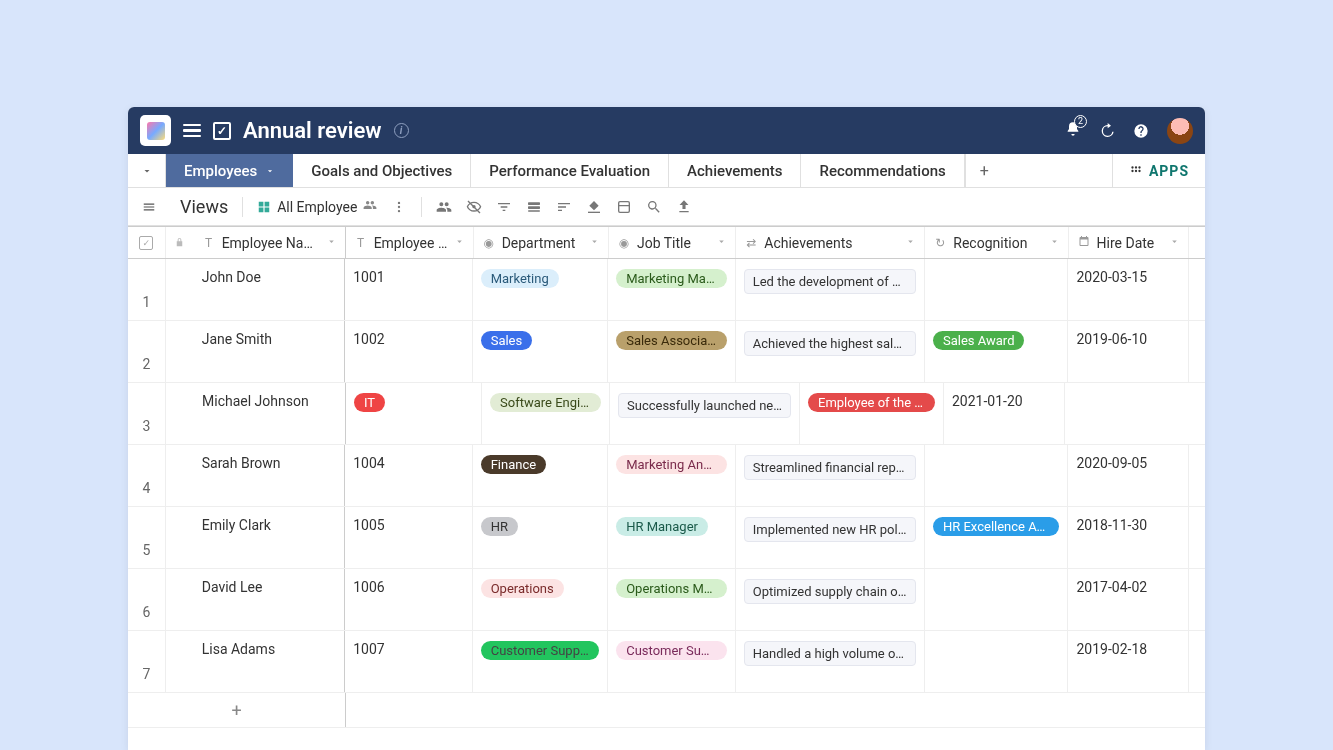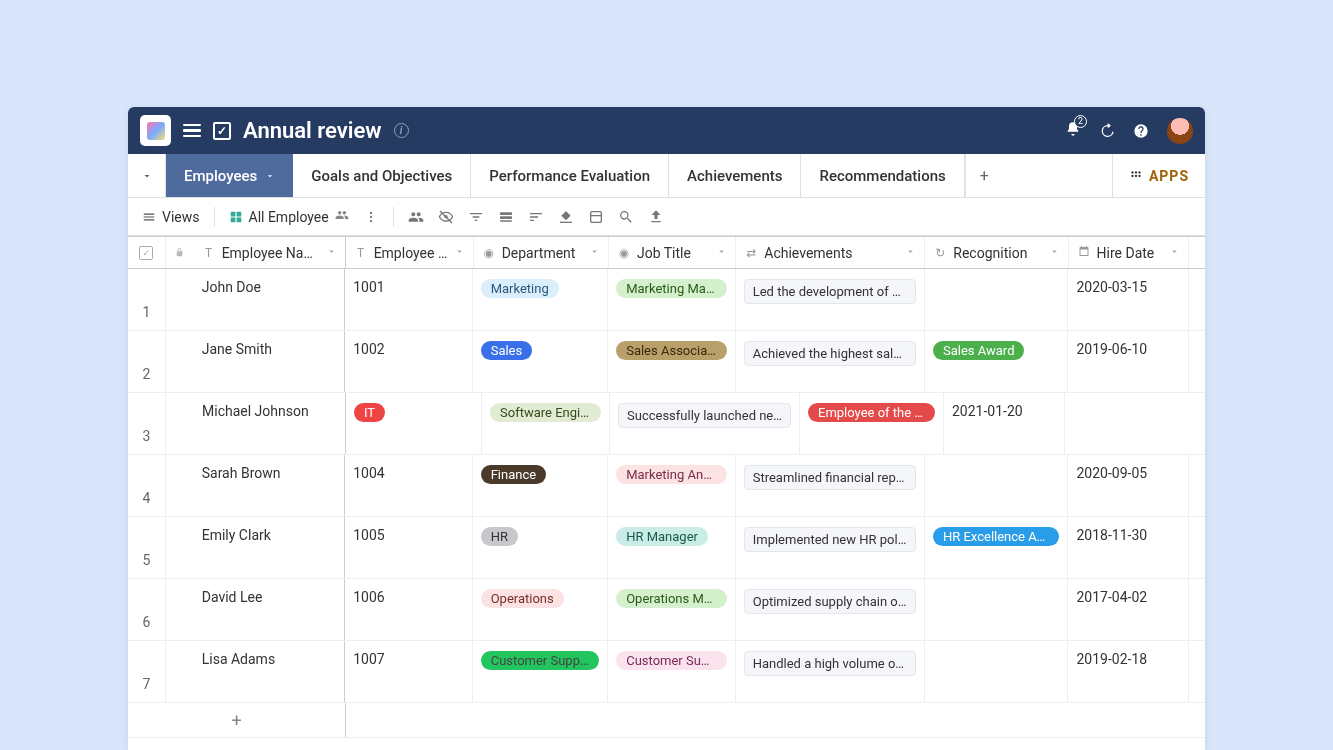--- a/index.html
+++ b/index.html
@@ -12,28 +12,28 @@
 .menu-icon span{width:18px;height:2.5px;background:#fff;border-radius:1px}
 .check-icon{width:18px;height:18px;border:2px solid #fff;border-radius:2px;display:flex;align-items:center;justify-content:center;color:#fff;font-size:12px;font-weight:bold}
 .title{color:#fff;font-size:22px;font-weight:600}
 .info-icon{width:15px;height:15px;border:1.5px solid #8fa0c0;border-radius:50%;display:flex;align-items:center;justify-content:center;color:#8fa0c0;font-size:10px;font-style:italic;font-weight:bold}
 .header-right{margin-left:auto;display:flex;align-items:center;gap:18px}
 .bell{position:relative;color:#fff}
 .bell svg{width:16px;height:16px;fill:#fff}
 .badge{position:absolute;top:-6px;right:-6px;background:#263b62;border:1px solid #fff;color:#fff;font-size:9px;border-radius:50%;width:13px;height:13px;display:flex;align-items:center;justify-content:center}
 .hdr-icon{color:#fff;width:16px;height:16px}
 .avatar{width:26px;height:26px;border-radius:50%;background:#d4a;overflow:hidden;background-image:radial-gradient(circle at 50% 30%,#fdbcb4 0%,#fdbcb4 40%,#8b4513 40%)}
-.tabs-row{display:flex;height:44px;border-bottom:1px solid #e0e0e0;align-items:stretch;background:#fff}
+.tabs-row{display:flex;height:34px;border-bottom:1px solid #e0e0e0;align-items:stretch;background:#fff}
 .tab-chevron{width:38px;display:flex;align-items:center;justify-content:center;border-right:1px solid #e0e0e0;cursor:pointer}
 .tab{padding:0 18px;display:flex;align-items:center;gap:8px;font-size:15px;font-weight:500;color:#333;border-right:1px solid #e0e0e0;cursor:pointer}
 .tab.active{background:#4f6b9e;color:#fff;border:none}
 .tab-add{width:38px;display:flex;align-items:center;justify-content:center;font-size:16px;color:#666;cursor:pointer;border-left:1px solid #e0e0e0}
-.apps-btn{margin-left:auto;padding:0 16px;display:flex;align-items:center;gap:6px;font-weight:700;font-size:14px;letter-spacing:1px;color:#a16207;border-left:1px solid #e0e0e0;cursor:pointer}
+.apps-btn{margin-left:auto;padding:0 16px;display:flex;align-items:center;gap:6px;font-weight:700;font-size:14px;letter-spacing:1px;color:#0f766e;border-left:1px solid #e0e0e0;cursor:pointer}
 .toolbar{height:38px;display:flex;align-items:center;padding:0 14px;gap:14px;border-bottom:1px solid #e0e0e0}
-.toolbar .views{display:flex;align-items:center;gap:6px;font-size:14px;color:#333;cursor:pointer}
+.toolbar .views{display:flex;align-items:center;gap:24px;font-size:18px;color:#333;cursor:pointer}
 .toolbar .sep{width:1px;height:20px;background:#e0e0e0}
 .view-name{display:flex;align-items:center;gap:6px;font-size:14px;color:#333;cursor:pointer}
 .grid-icon{width:14px;height:14px;display:inline-flex}
 .grid-icon svg{fill:#3a9;width:14px;height:14px}
 .share-icon{color:#888;font-size:13px}
 .tb-icon{width:16px;height:16px;color:#777;cursor:pointer;display:flex;align-items:center;justify-content:center}
 .ths{display:flex;height:33px;border-top:1px solid #ccc;border-bottom:1px solid #ccc;background:#fff;font-size:14px;color:#333}
 .num-col{width:38px;display:flex;align-items:center;justify-content:center;border-right:1px solid #eee}
 .lock-col{width:28px;display:flex;align-items:center;justify-content:center;color:#aaa;font-size:12px}
 .th{display:flex;align-items:center;padding:0 8px;border-right:1px solid #eee;gap:6px;position:relative}

